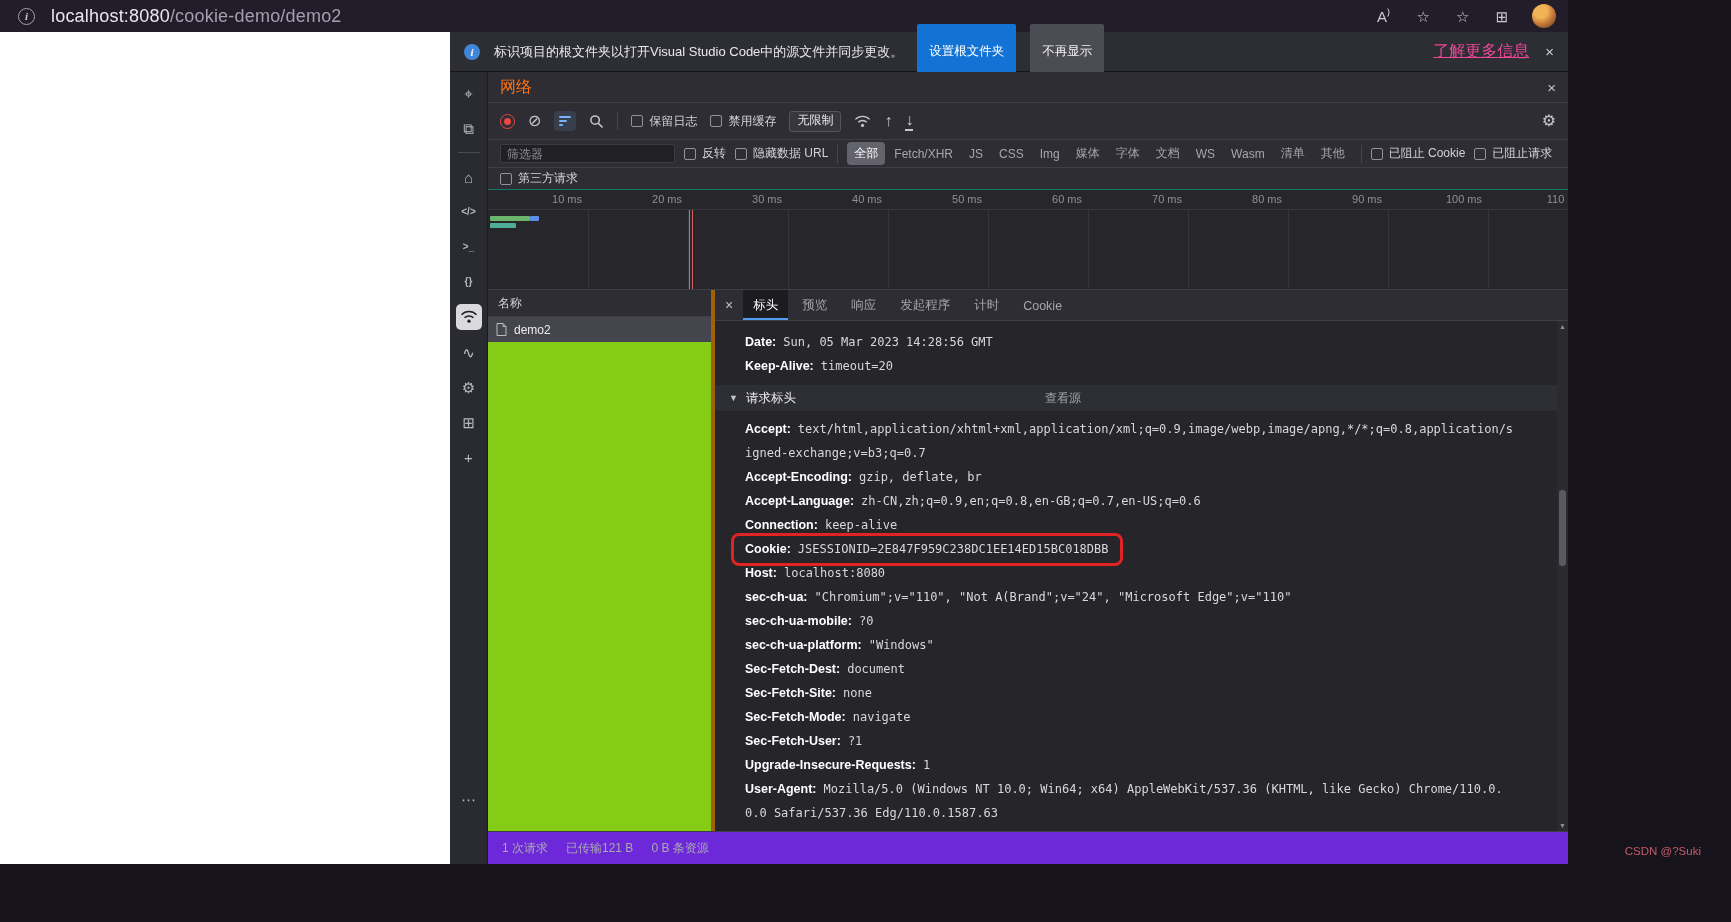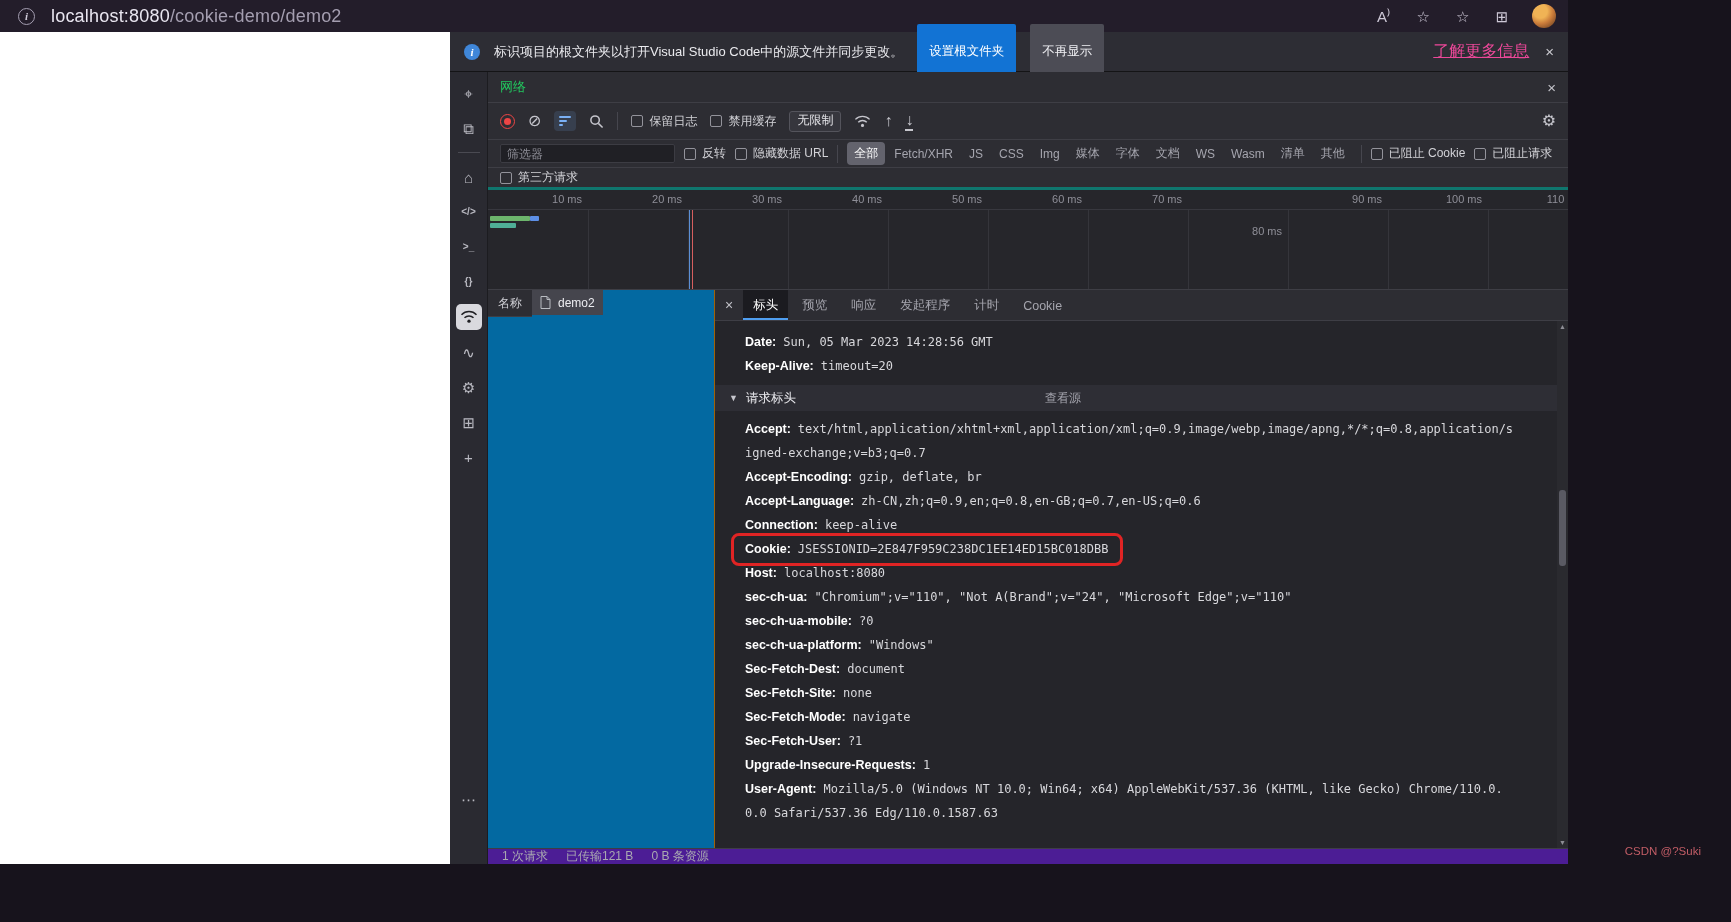--- a/index.html
+++ b/index.html
@@ -34,21 +34,21 @@
   .dt-body{flex:1;display:flex;min-height:0;}
   .activity-bar{width:38px;flex:none;background:#2a2a31;border-right:1px solid #1c1c20;display:flex;flex-direction:column;align-items:center;padding-top:8px;gap:9px;}
   .ab-item{width:26px;height:26px;border-radius:5px;display:flex;align-items:center;justify-content:center;color:#b9b9c1;font-size:15px;flex:none;line-height:1;}
   .ab-item.sm{font-size:10px;font-weight:700;}
   .ab-item.sel{background:#d9d9de;color:#202024;}
   .ab-div{width:22px;height:1px;background:#4a4a52;margin:2px 0;flex:none;}
   .ab-more{margin-top:auto;margin-bottom:55px;color:#b9b9c1;font-size:15px;}
 
   .net-panel{flex:1;display:flex;flex-direction:column;min-width:0;}
   .panel-header{height:31px;flex:none;background:#2d2d33;border-bottom:1px solid #3e3e45;display:flex;align-items:center;padding:0 12px;}
-  .panel-title{font-size:13px;color:#22c55e;}
+  .panel-title{font-size:16px;color:#f97316;}
   .x-btn{margin-left:auto;color:#c2c2c9;font-size:15px;line-height:1;}
 
   .net-toolbar{height:37px;flex:none;background:#2d2d33;border-bottom:1px solid #3e3e45;display:flex;align-items:center;gap:13px;padding:0 12px;}
   .rec{width:15px;height:15px;border:1.5px solid #ee4545;border-radius:50%;display:flex;align-items:center;justify-content:center;flex:none;}
   .rec i{width:7px;height:7px;border-radius:50%;background:#ee4545;display:block;}
   .ic{color:#c6c6cd;font-size:16px;line-height:1;display:flex;align-items:center;}
   .funnel{display:flex;flex-direction:column;gap:2.5px;padding:5px 5px;background:rgba(122,176,245,.14);border-radius:4px;}
   .funnel i{display:block;height:1.6px;background:#7ab0f5;border-radius:1px;}
   .funnel i:nth-child(1){width:12px}.funnel i:nth-child(2){width:8px}.funnel i:nth-child(3){width:4px}
   .vsep{width:1px;height:18px;background:#46464e;flex:none;}
@@ -58,31 +58,31 @@
   .throttle .car{color:#a9a9b1;font-size:10px;}
   .dl{border-bottom:2px solid #c6c6cd;padding-bottom:1px;}
   .gear-right{margin-left:auto;}
 
   .filter-row{height:28px;flex:none;background:#2d2d33;border-bottom:1px solid #3e3e45;display:flex;align-items:center;gap:9px;padding:0 12px;}
   .filter-input{width:175px;height:19px;background:#202025;border:1px solid #3c3c43;color:#cfcfd5;font-size:12px;padding:0 6px;outline:none;border-radius:2px;font-family:"Liberation Sans",sans-serif;flex:none;}
   .filter-input::placeholder{color:#8f8f98;}
   .chips{display:flex;align-items:center;gap:2px;white-space:nowrap;}
   .chip{padding:3px 7px;border-radius:4px;color:#a5a5ae;white-space:nowrap;}
   .chip.sel{background:#63636d;color:#fff;}
-  .third-row{height:22px;flex:none;background:#2d2d33;border-bottom:3px solid #0f766e;display:flex;align-items:center;padding:0 12px;}
+  .third-row{height:22px;flex:none;background:#2d2d33;border-bottom:1px solid #0f766e;display:flex;align-items:center;padding:0 12px;}
 
   .timeline{height:100px;flex:none;position:relative;background:#26262b;border-bottom:1px solid #3e3e45;overflow:hidden;}
   .tl-head{position:absolute;left:0;right:0;top:0;height:20px;border-bottom:1px solid #38383f;}
   .tl-label{position:absolute;top:3px;width:56px;text-align:right;color:#8f8f98;font-size:11px;}
   .grid-line{position:absolute;top:20px;bottom:0;width:1px;background:#35353b;}
   .wbar{position:absolute;border-radius:1px;}
   .ev{position:absolute;top:20px;bottom:0;width:1.5px;}
 
   .net-split{flex:1;display:flex;min-height:0;}
-  .req-list{width:227px;flex:none;border-right:1px solid #a16207;display:flex;flex-direction:row;background:#0369a1;}
+  .req-list{width:227px;flex:none;border-right:4px solid #a16207;display:flex;flex-direction:column;background:#84cc16;}
   .req-head{height:27px;flex:none;background:#2d2d33;border-bottom:1px solid #3e3e45;display:flex;align-items:center;padding:0 10px;color:#cfcfd5;}
   .req-row{height:25px;flex:none;display:flex;align-items:center;gap:7px;padding:0 8px;background:#45454d;color:#ececf0;}
 
   .req-details{flex:1;min-width:0;display:flex;flex-direction:column;position:relative;background:#25252a;}
   .detail-tabs{height:31px;flex:none;background:#2d2d33;border-bottom:1px solid #3e3e45;display:flex;align-items:center;gap:4px;padding:0 8px;}
   .dtabs-x{color:#c2c2c9;font-size:14px;margin:0 6px 0 2px;line-height:1;}
   .dtab{padding:7px 10px 6px;color:#a5a5ae;font-size:12.5px;white-space:nowrap;}
   .dtab.act{color:#fff;background:#1b1b20;box-shadow:inset 0 -2px 0 #4f9ef0;}
 
   .headers-content{flex:1;overflow:hidden;padding-top:9px;position:relative;}
@@ -91,21 +91,21 @@
   .redbox{display:inline-block;border:3px solid #e02424;border-radius:8px;padding:3px 11px 4px;margin:-4px 0 -6px -14px;line-height:20px;}
   .sec-strip{height:26px;margin:7px 0 6px;background:#2e2e35;display:flex;align-items:center;padding-left:14px;position:relative;}
   .sec-caret{color:#c6c6cd;font-size:9px;margin-right:8px;}
   .sec-title{color:#ececf0;font-size:12.5px;}
   .view-src{position:absolute;left:330px;color:#a5a5ae;font-size:12px;}
 
   .v-scroll{position:absolute;top:31px;bottom:0;right:0;width:11px;background:#2a2a2f;}
   .v-scroll .arr{position:absolute;left:0;width:11px;text-align:center;color:#8d8d95;font-size:7px;line-height:1;}
   .v-thumb{position:absolute;left:2px;width:7px;top:169px;height:76px;background:#5a5a63;border-radius:3px;}
 
-  .status-bar{height:16px;flex:none;background:#4c1d95;border-top:1px solid #3e3e45;display:flex;align-items:center;gap:18px;padding:0 14px;color:#a9a9b1;}
+  .status-bar{height:33px;flex:none;background:#6d28d9;border-top:1px solid #3e3e45;display:flex;align-items:center;gap:18px;padding:0 14px;color:#a9a9b1;}
 
   .right-void{position:absolute;left:1568px;top:0;width:163px;height:922px;background:#17131c;}
   .bottom-void{position:absolute;left:0;top:864px;width:1731px;height:58px;background:#17131c;}
   .watermark{position:absolute;top:845px;right:30px;font-size:11.5px;color:#c25d66;}
 </style>
 </head>
 <body>
 
 <div class="canvas">
 
@@ -268,21 +268,21 @@
             <span class="tl-label" style="left: 238px;">30 ms</span>
             <div class="grid-line" style="left: 400px;"></div>
             <span class="tl-label" style="left: 338px;">40 ms</span>
             <div class="grid-line" style="left: 500px;"></div>
             <span class="tl-label" style="left: 438px;">50 ms</span>
             <div class="grid-line" style="left: 600px;"></div>
             <span class="tl-label" style="left: 538px;">60 ms</span>
             <div class="grid-line" style="left: 700px;"></div>
             <span class="tl-label" style="left: 638px;">70 ms</span>
             <div class="grid-line" style="left: 800px;"></div>
-            <span class="tl-label" style="left: 738px; margin-top: 32px;">80 ms</span>
+            <span class="tl-label" style="left: 738px;">80 ms</span>
             <div class="grid-line" style="left: 900px;"></div>
             <span class="tl-label" style="left: 838px;">90 ms</span>
             <div class="grid-line" style="left: 1000px;"></div>
             <span class="tl-label" style="left: 938px;">100 ms</span>
             <span class="tl-label" style="left: 1038px;">110 ms</span>
           </div>
 
         <div class="net-split">
 
           <div class="req-list">

